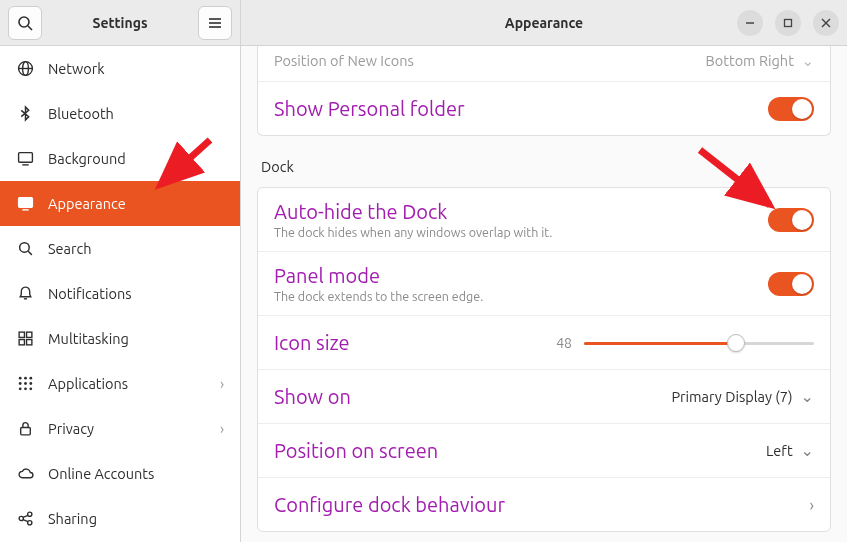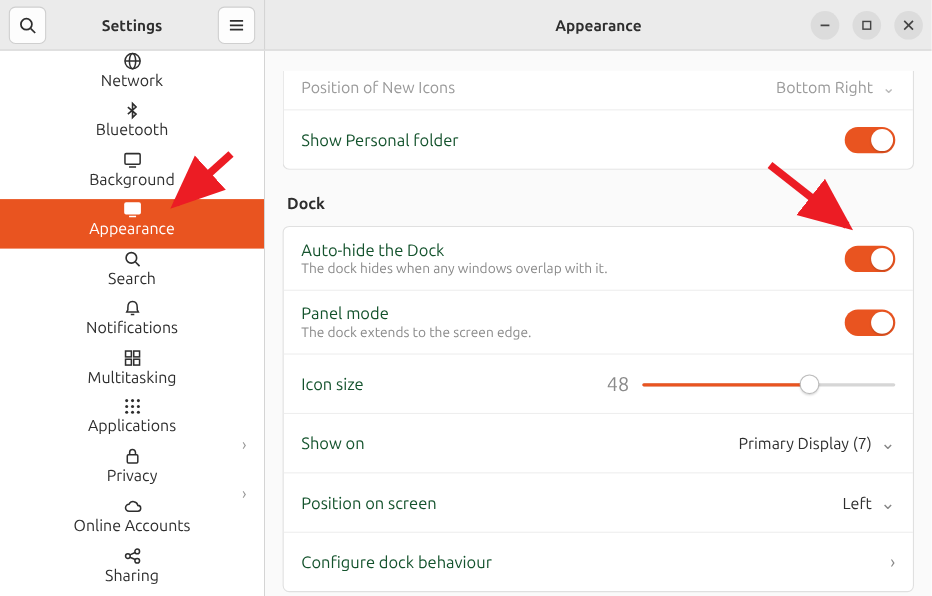--- a/index.html
+++ b/index.html
@@ -80,25 +80,25 @@
   width: 241px;
   border-right: 1px solid #d4d4d4;
   background: #fff;
   overflow-y: auto;
 }
 .side-item {
   height: 45px;
   display: flex;
   align-items: center;
   padding: 0 16px;
+  gap: 14px;
   cursor: pointer;
   font-size: 14.5px;
   color: #2e2e2e;
   position: relative;
-  flex-direction: column;
 }
 .side-item.active {
   background: #e95420;
   color: #fff;
 }
 .side-item .chev {
   margin-left: auto;
   color: #999;
 }
 .side-item.active svg { stroke: #fff; fill: #fff; }
@@ -114,39 +114,39 @@
 .group {
   background: #fff;
   border: 1px solid #e0e0e0;
   border-radius: 6px;
   margin-top: 12px;
 }
 .group.cut-top {
   border-top-left-radius: 0;
   border-top-right-radius: 0;
   border-top: none;
-  margin-top: 18px;
+  margin-top: 0;
 }
 .row {
   min-height: 54px;
   padding: 12px 16px;
   display: flex;
   align-items: center;
   border-top: 1px solid #eee;
 }
 .row:first-child { border-top: none; }
 .row .labels { display: flex; flex-direction: column; gap: 2px; }
-.row .title { font-size: 15px; color: #14532d; }
+.row .title { font-size: 20px; color: #a21caf; }
 .row .sub { font-size: 12.5px; color: #8a8a8a; }
 .row .spacer { flex: 1; }
 .row .value { color: #2e2e2e; font-size: 14.5px; margin-right: 8px; }
 .row .chev-r { color: #888; font-size: 16px; }
 
 .section-title {
-  font-weight: 700;
+  font-weight: 400;
   font-size: 14.5px;
   margin: 22px 4px 6px 4px;
   color: #2e2e2e;
 }
 
 .toggle {
   width: 46px;
   height: 24px;
   border-radius: 12px;
   background: #ccc;
@@ -162,21 +162,21 @@
 }
 .toggle.on .knob { left: 24px; }
 
 .slider-wrap {
   display: flex;
   align-items: center;
   gap: 12px;
   flex: 1;
   justify-content: flex-end;
 }
-.slider-val { color: #8a8a8a; font-size: 18px; }
+.slider-val { color: #8a8a8a; font-size: 14px; }
 .slider {
   width: 230px;
   height: 20px;
   position: relative;
 }
 .slider-track {
   position: absolute;
   top: 9px; left: 0; right: 0;
   height: 3px;
   background: #d6d6d6;

